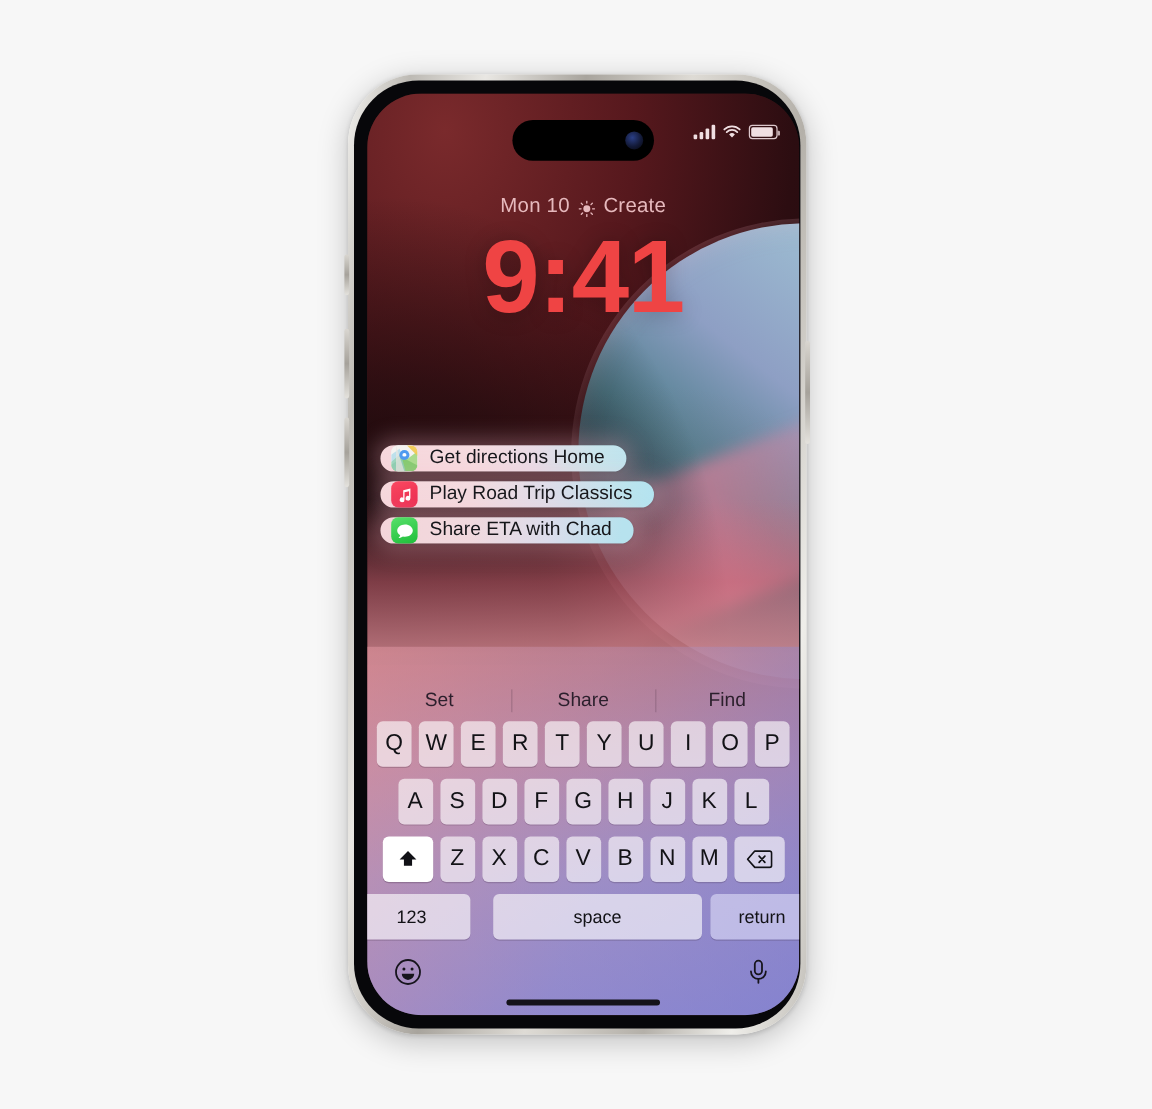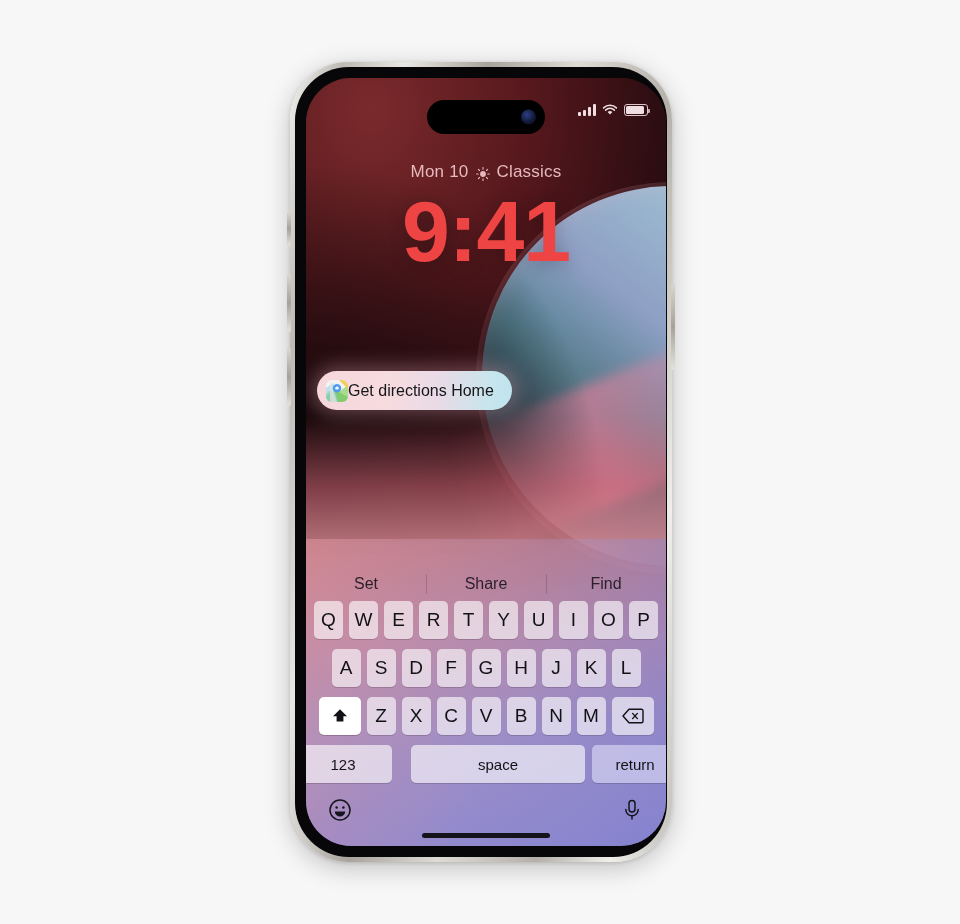--- a/index.html
+++ b/index.html
@@ -135,22 +135,22 @@
     text-align: center;
     font-size: 86px; font-weight: 600; letter-spacing: -1px;
     color: #ef4444;
     text-shadow: 0 2px 18px rgba(0,0,0,.25);
   }
 
   
   #suggestions { position: absolute; left: 11px; top: 293px; width: 338px; }
   .pill {
     position: relative;
-    display: inline-flex; align-items: center; 
-    height: 39px; padding: 0 18px 0 9px;
+    display: inline-flex; align-items: center; gap: 10px;
+    height: 22px; padding: 0 18px 0 9px;
     margin-bottom: 8px;
     border-radius: 20px;
     background: linear-gradient(95deg,#f6d7dc 0%,#f6dbdf 38%,#e9dbe6 62%,#c7e5ec 88%,#bfe4ee 100%);
     box-shadow: 0 0 18px 6px rgba(255,190,205,.30), 0 1px 3px rgba(0,0,0,.16);
     color: #15161a; font-size: 16px; white-space: nowrap;
   }
   .pill.w2 { background: linear-gradient(95deg,#f6d8dc 0%,#f3dadf 34%,#dfdde9 60%,#b9e4ee 92%,#b4e3f0 100%); }
   .pill.w3 { background: linear-gradient(95deg,#f4d5da 0%,#f0d9de 36%,#dcdceb 66%,#b7e2ee 95%); }
   .app-icon { width: 22px; height: 22px; border-radius: 6px; flex: none; position: relative; overflow: hidden; }
   .ic-maps { background: linear-gradient(150deg,#f3f3f3 0%,#e7e7e7 100%); }
@@ -283,21 +283,21 @@
                   <line x1="7" y1="11.8" x2="7" y2="13.4"></line>
                 <line x1="0.6" y1="7" x2="2.2" y2="7"></line>
                   <line x1="11.8" y1="7" x2="13.4" y2="7"></line>
                 <line x1="2.4" y1="2.4" x2="3.5" y2="3.5"></line>
                   <line x1="10.5" y1="10.5" x2="11.6" y2="11.6"></line>
                 <line x1="11.6" y1="2.4" x2="10.5" y2="3.5"></line>
                   <line x1="3.5" y1="10.5" x2="2.4" y2="11.6"></line>
               </g>
             </svg>
           </span>
-          <span>Classics</span>
+          <span>Create</span>
         </div>
 
         <div id="clock">9:41</div>
 
         <div id="suggestions">
 
           <div class="pill">
             <span class="app-icon ic-maps">
               <svg width="22" height="22" viewBox="0 0 22 22">
                 <rect width="22" height="22" rx="6" fill="#f4f3f1"></rect>
@@ -307,21 +307,37 @@
                 <path d="M0 8 L7 3 L12 22 H0 Z" fill="#8fd1e8" opacity=".55"></path>
                 <path d="M4 0 L11 22 H4 Z" fill="#e9e7e2" opacity=".7"></path>
                 <circle cx="11" cy="8.2" r="4.2" fill="#4f9bf0"></circle>
                 <circle cx="11" cy="8.2" r="1.7" fill="#fff"></circle>
                 <path d="M11 12.4 L9.2 9.4 h3.6 Z" fill="#4f9bf0"></path>
               </svg>
             </span>
             <span>Get directions Home</span>
           </div>
 
-
+          <div class="pill w2">
+            <span class="app-icon ic-music">
+              <svg width="13" height="13" viewBox="0 0 13 13">
+                <path d="M11 1.1 L5 2.5 v6.2 a2 2 0 1 0 1.1 1.7 V4.2 l3.8-.9 v4.1 a2 2 0 1 0 1.1 1.7 Z" fill="#fff"></path>
+              </svg>
+            </span>
+            <span>Play Road Trip Classics</span>
+          </div>
+
+          <div class="pill w3">
+            <span class="app-icon ic-messages">
+              <svg width="15" height="15" viewBox="0 0 15 15">
+                <path d="M7.5 2 C3.9 2 1 4.3 1 7.1 c0 1.6 1 3.1 2.5 4 -.2.9-.7 1.7-1.4 2.3 1.4-.1 2.7-.6 3.7-1.3.5.1 1.1.2 1.7.2 3.6 0 6.5-2.3 6.5-5.2 S11.1 2 7.5 2Z" fill="#fff"></path>
+              </svg>
+            </span>
+            <span>Share ETA with Chad</span>
+          </div>
         </div>
 
 
         <div id="predictive">
           <div class="pred">Set</div>
           <div class="pred">Share</div>
           <div class="pred">Find</div>
         </div>
 
         <div id="keyboard">

